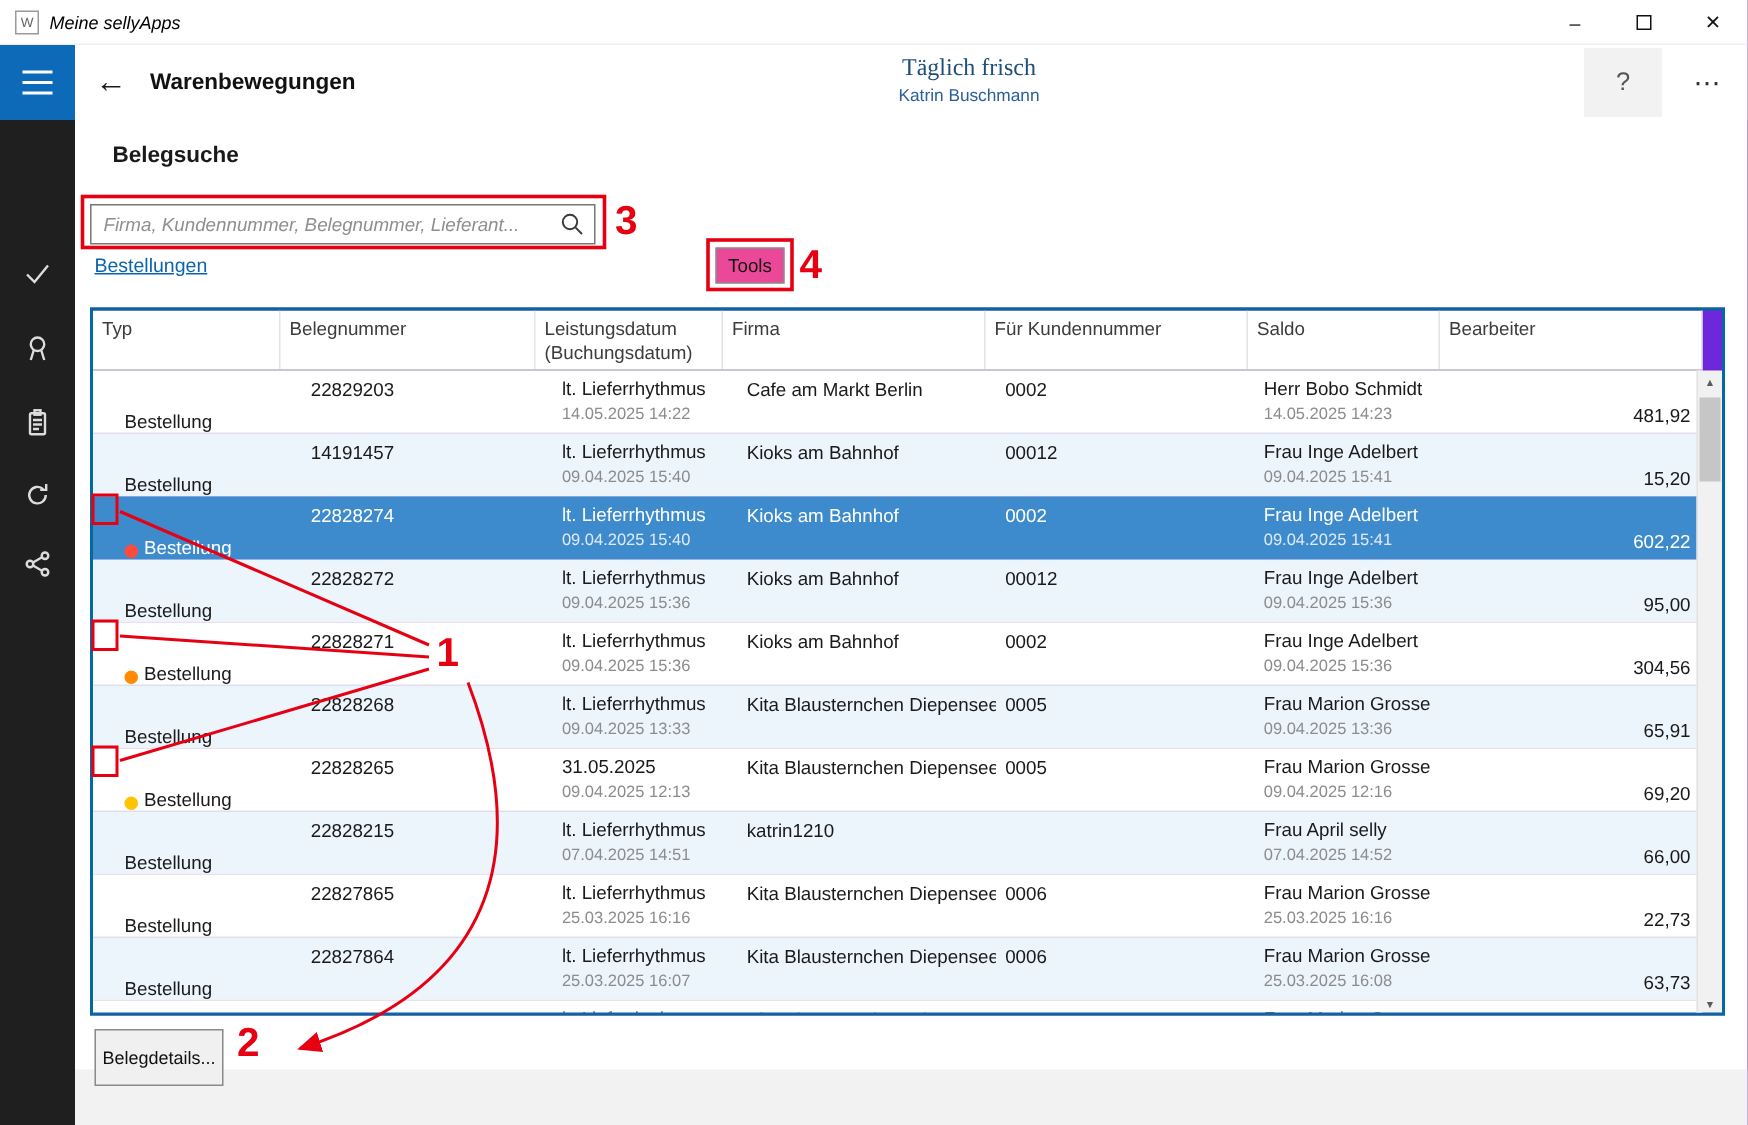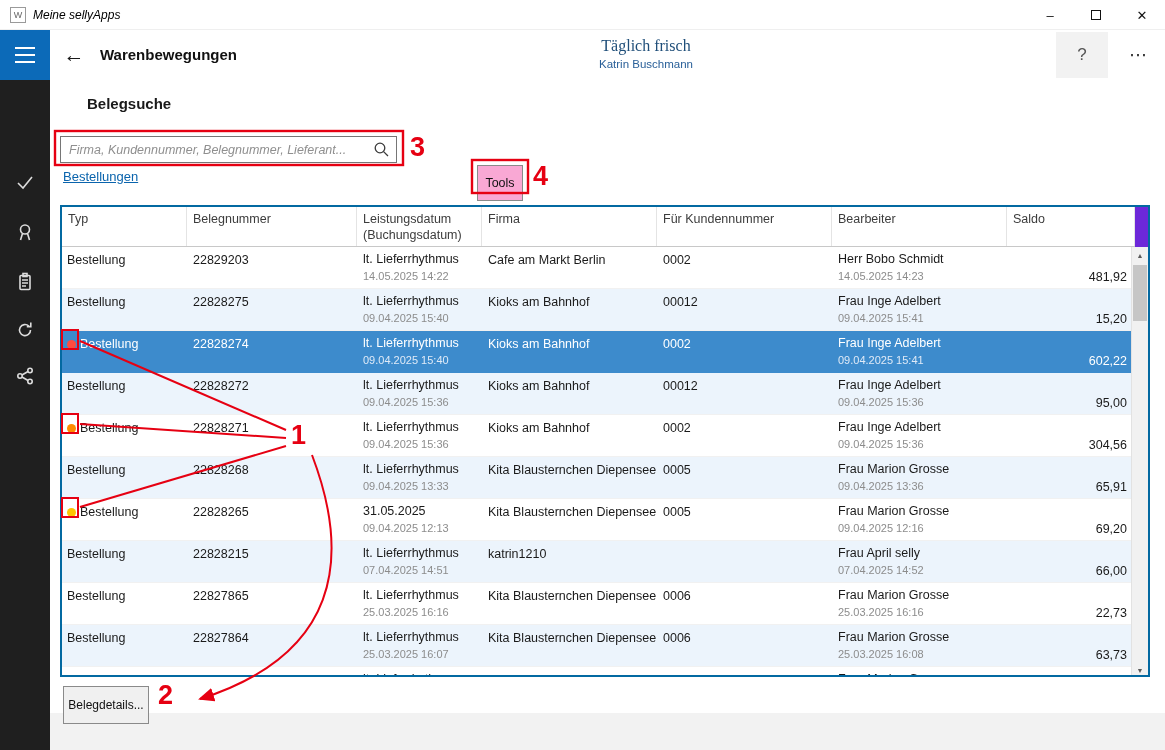--- a/index.html
+++ b/index.html
@@ -25,38 +25,38 @@
   .company { font-size:16px; color:#1f4e79;font-family:Liberation Serif, serif; }
   .user { font-size:11.5px; color:#2a6099; margin-top:3px; }
   .help-btn { position:absolute; left:1056px; top:32px; width:52px; height:46px; background:#f2f2f2; display:flex; align-items:center; justify-content:center; font-size:17px; color:#555; }
   .more-btn { position:absolute; left:1120px; top:40px; width:36px; height:30px; display:flex; align-items:center; justify-content:center; font-size:18px; color:#333; }
   
   .sidebar { position:absolute; left:0; top:80px; width:50px; height:670px; background:#1f1f1f; }
   .side-icon { position:absolute; left:0; width:50px; height:40px; display:flex; align-items:center; justify-content:center; }
   .side-icon svg { stroke:#dcdcdc; fill:none; stroke-width:1.6; }
   
   .footer { position:absolute; left:50px; top:713px; width:1115px; height:37px; background:#f2f2f2; }
-  .section-heading { position:absolute; left:75px; top:95px; font-size:15px; font-weight:bold; color:#1a1a1a;margin-left:12px; }
+  .section-heading { position:absolute; left:75px; top:95px; font-size:15px; font-weight:bold; color:#1a1a1a; }
   .search-input { position:absolute; left:60px; top:136px; width:337px; height:27px; border:1px solid #767676; padding:0 28px 0 8px; font-size:12.5px; font-family:inherit; color:#1a1a1a; background:#fff; }
   .search-input::placeholder { font-style:italic; color:#8f8f8f; }
   .search-glyph { position:absolute; left:373px; top:141px; }
   .tab-link { position:absolute; left:63px; top:169px; font-size:13px; color:#0a64ad; text-decoration:underline; cursor:pointer; }
-  .tools-btn { position:absolute; left:477px; top:165px; width:46px; height:36px; background:#f9a8d4; border:1px solid #8a8a8a; font-size:12.5px; display:flex; align-items:center; justify-content:center; color:#111; }
+  .tools-btn { position:absolute; left:477px; top:165px; width:46px; height:24px; background:#ec4899; border:1px solid #8a8a8a; font-size:12.5px; display:flex; align-items:center; justify-content:center; color:#111; }
   .details-btn { position:absolute; left:63px; top:686px; width:86px; height:38px; background:#f0f0f0; border:1px solid #8a8a8a; font-size:12px; display:flex; align-items:center; justify-content:center; color:#111; }
   
   .table { position:absolute; left:60px; top:205px; width:1090px; height:472px; border:2px solid #0369a1; background:#6d28d9; overflow:hidden; }
   .thead { display:flex; width:1073px; height:40px; background:#fff; border-bottom:1px solid #c8c8c8; }
   .hcell { border-right:1px solid #e4e4e4; padding:5px 4px 0 6px; font-size:12.5px; color:#3c3c3c; line-height:1.25; }
   .c0{width:125px}.c1{width:170px}.c2{width:125px}.c3{width:175px}.c4{width:175px}.c5{width:175px}.c6{width:128px}
   .tbody { position:absolute; left:0; top:40px; width:1073px; height:432px; overflow:hidden; }
   .trow { display:flex; height:42px; background:#fff; border-bottom:1px solid #f1f1f1; }
   .trow.alt { background:#ecf4fc; }
   .trow.selected { background:#3d8bcc; color:#fff; border-bottom-color:#3d8bcc; }
   .cell { overflow:hidden; white-space:nowrap; font-size:12.5px; }
-  .c-typ { width:125px; display:flex; align-items:flex-start; padding:6px 0 0 5px; }
+  .c-typ { width:125px; display:flex; align-items:flex-end; padding:6px 0 0 5px;margin-left:16px; }
   .dot { width:9px; height:9px; border-radius:50%; margin:3px 4px 0 0; flex:none; }
   .c-beleg { width:170px; padding:6px 0 0 6px; }
   .c-leist { width:125px; padding:5px 0 0 6px; }
   .c-firma { width:175px; padding:6px 0 0 6px; }
   .c-kunde { width:175px; padding:6px 0 0 6px; }
   .c-bearb { width:175px; padding:5px 0 0 6px; }
   .c-saldo { width:128px; padding:23px 8px 0 0; text-align:right; }
   .l2 { color:#8c8c8c; font-size:11px; margin-top:4px; }
   .trow.selected .l2 { color:#dfeaf7; }
   
@@ -159,22 +159,22 @@
 <a class="tab-link">Bestellungen</a>
 <div class="tools-btn">Tools</div>
 
 <div class="table">
   <div class="thead">
     <div class="hcell c0">Typ</div>
     <div class="hcell c1">Belegnummer</div>
     <div class="hcell c2">Leistungsdatum (Buchungsdatum)</div>
     <div class="hcell c3">Firma</div>
     <div class="hcell c4">Für Kundennummer</div>
+    <div class="hcell c6">Saldo</div>
     <div class="hcell c5">Bearbeiter</div>
-    <div class="hcell c6">Saldo</div>
   </div>
   <div class="tbody">
   <div class="trow">
     <div class="cell c-typ">
 
       <span>Bestellung</span>
     </div>
     <div class="cell c-beleg">22829203</div>
     <div class="cell c-leist">
       <div class="l1">lt. Lieferrhythmus</div>
@@ -187,21 +187,21 @@
       <div class="l2">14.05.2025 14:23</div>
     </div>
     <div class="cell c-saldo">481,92</div>
   </div>
 
   <div class="trow alt">
     <div class="cell c-typ">
 
       <span>Bestellung</span>
     </div>
-    <div class="cell c-beleg">22828275</div>
+    <div class="cell c-beleg">14191457</div>
     <div class="cell c-leist">
       <div class="l1">lt. Lieferrhythmus</div>
       <div class="l2">09.04.2025 15:40</div>
     </div>
     <div class="cell c-firma">Kioks am Bahnhof</div>
     <div class="cell c-kunde">00012</div>
     <div class="cell c-bearb">
       <div class="l1">Frau Inge Adelbert</div>
       <div class="l2">09.04.2025 15:41</div>
     </div>

